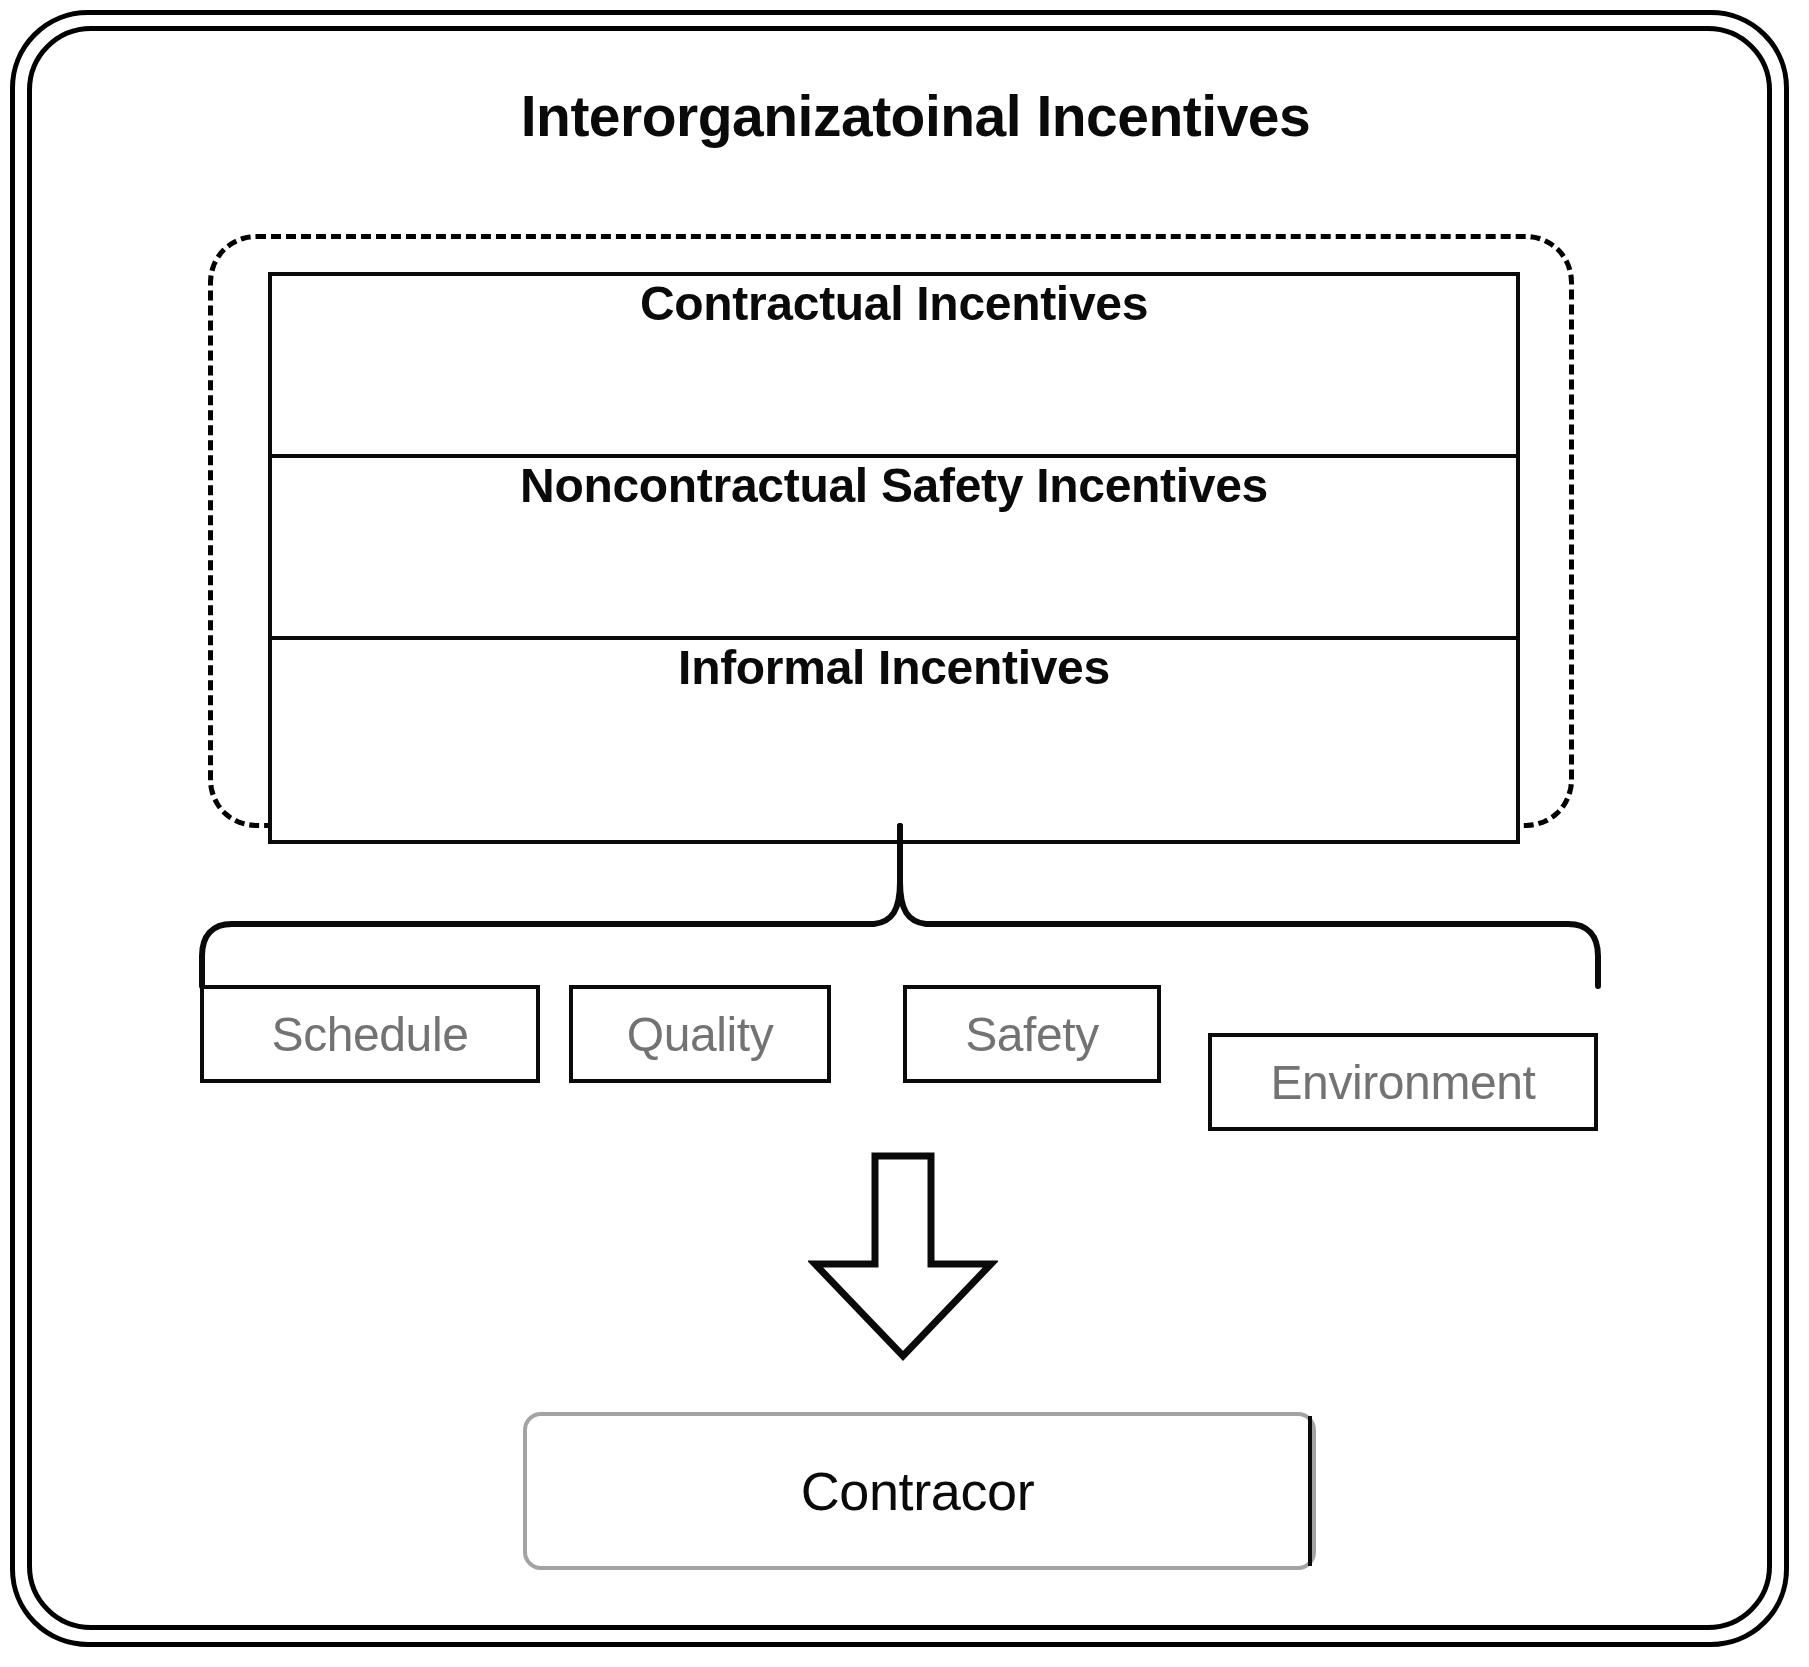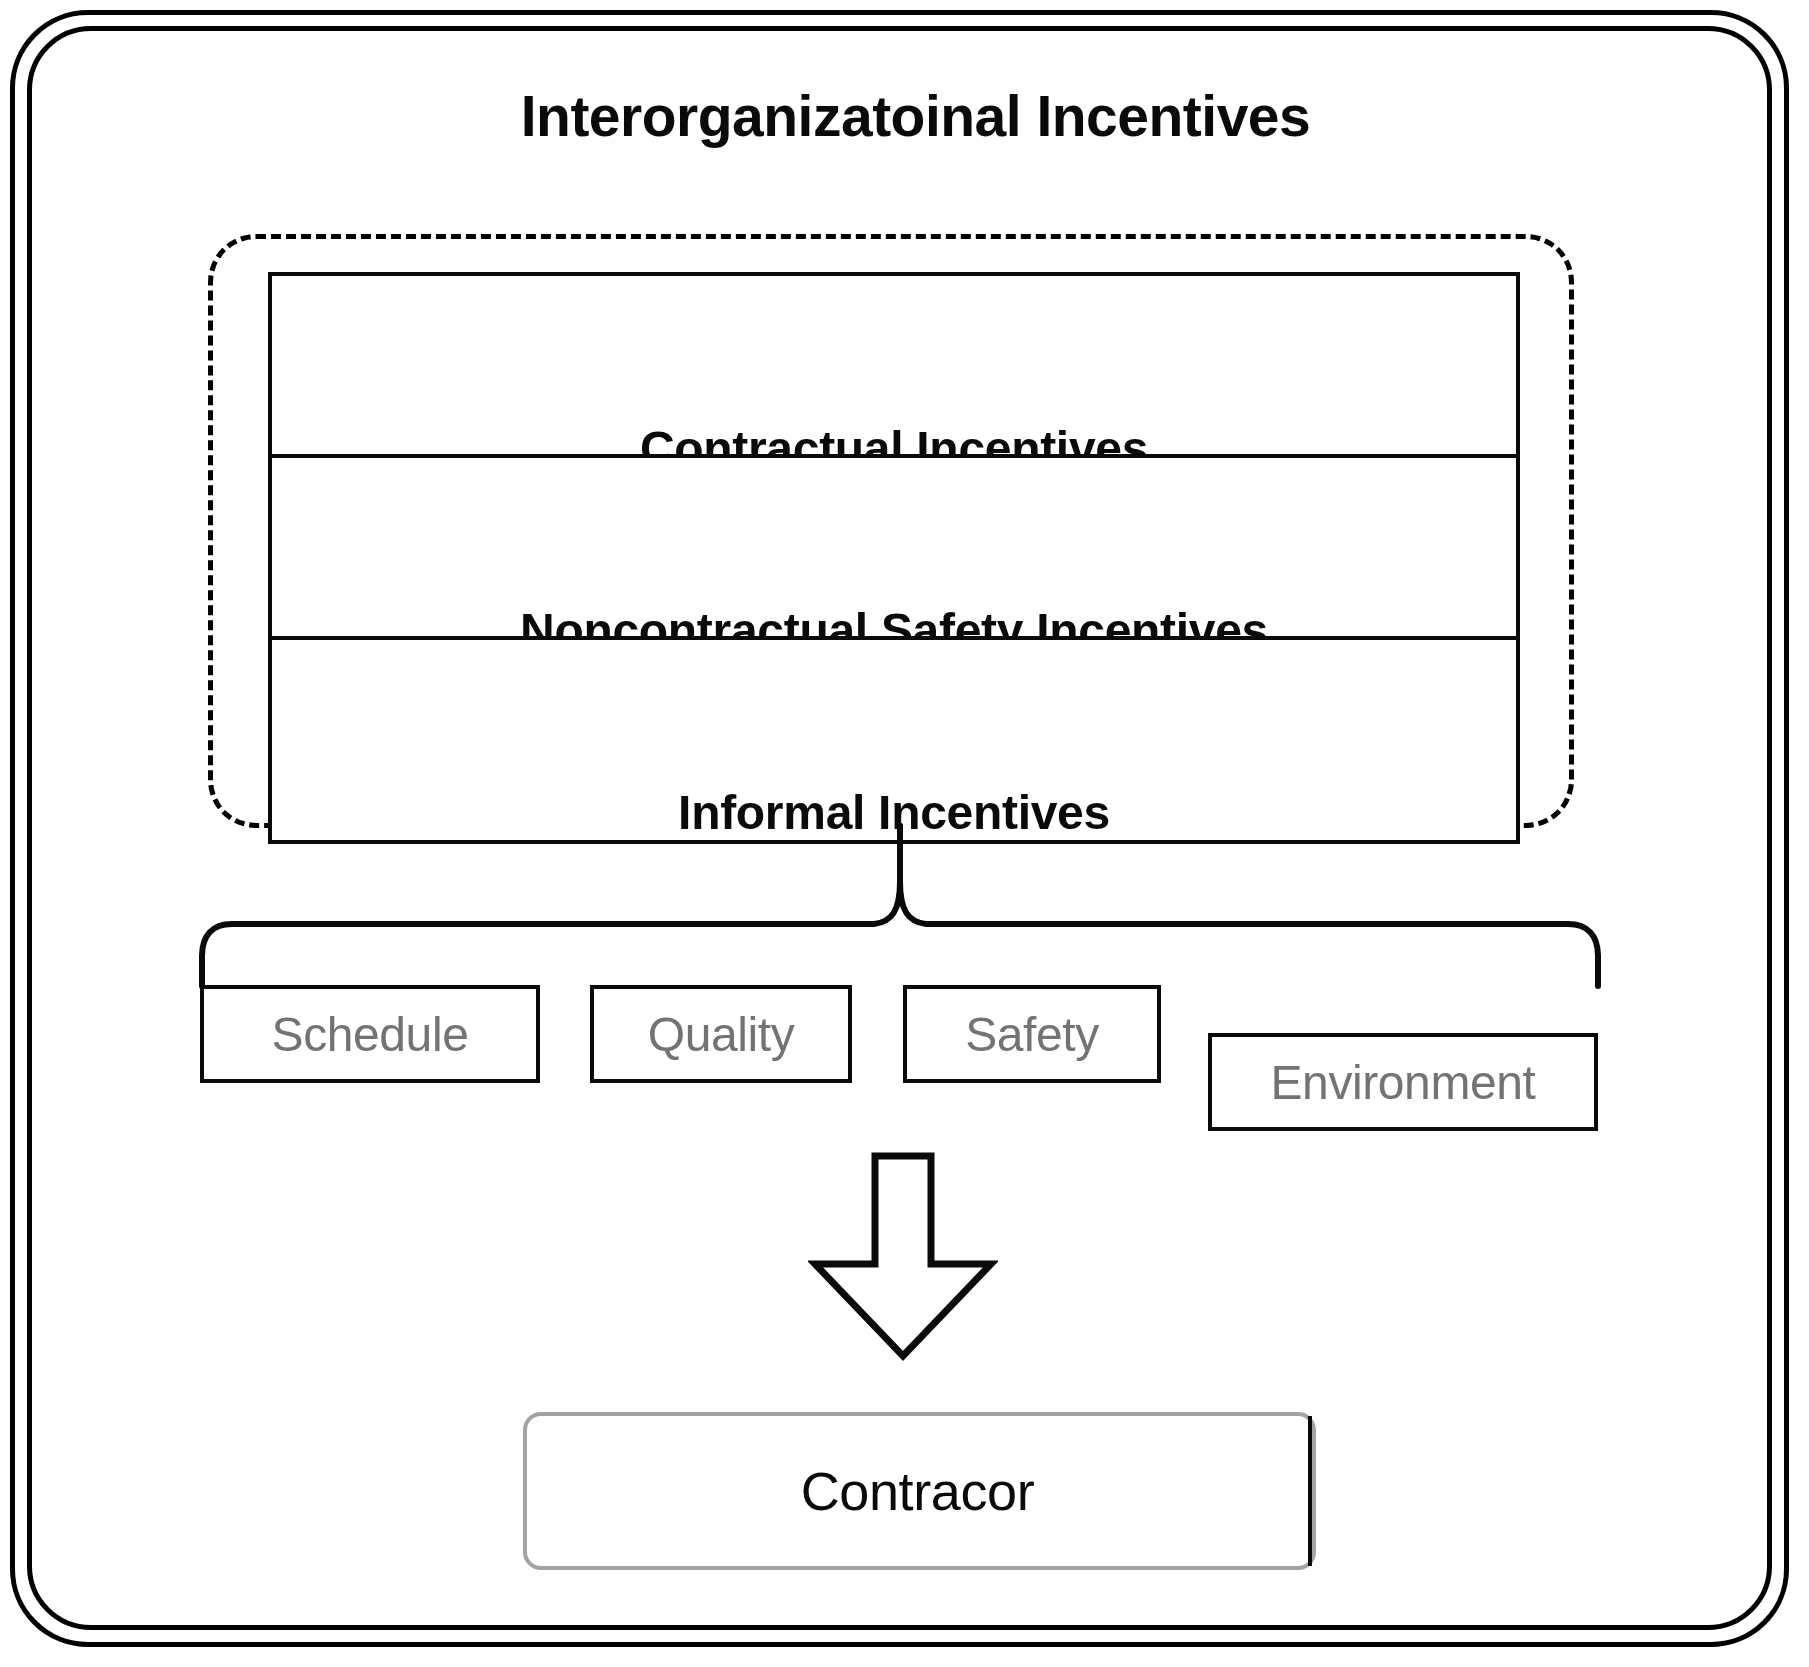--- a/index.html
+++ b/index.html
@@ -73,21 +73,21 @@
   
   .incentive-box {
     position: absolute;
     left: 268px;
     width: 1252px;
     height: 208px;
     border: 4px solid #0a0a0a;
     box-sizing: border-box;
     background: #ffffff;
     display: flex;
-    align-items: flex-end;
+    align-items: flex-start;
     justify-content: center;
   }
   .incentive-box span {
     font-size: 48px;
     font-weight: bold;
     color: #0a0a0a;
     letter-spacing: -0.3px;
   }
   .incentive-box.b0 { top: 272px; }
   .incentive-box.b1 { top: 454px; }
@@ -115,21 +115,21 @@
     align-items: center;
     justify-content: center;
   }
   .criterion-box span {
     font-size: 48px;
     font-weight: normal;
     color: #737373;
     letter-spacing: -0.4px;
   }
   .criterion-box.c0 { left: 200px;  width: 340px; }
-  .criterion-box.c1 { left: 590px;  width: 262px; }
+  .criterion-box.c1 { left: 569px;  width: 262px; }
   .criterion-box.c2 { left: 903px;  width: 258px; }
   .criterion-box.c3 { left: 1208px; width: 390px; margin-top: 48px; }
 
   
   .arrow-svg {
     position: absolute;
     left: 808px;
     top: 1152px;
     width: 190px;
     height: 210px;

